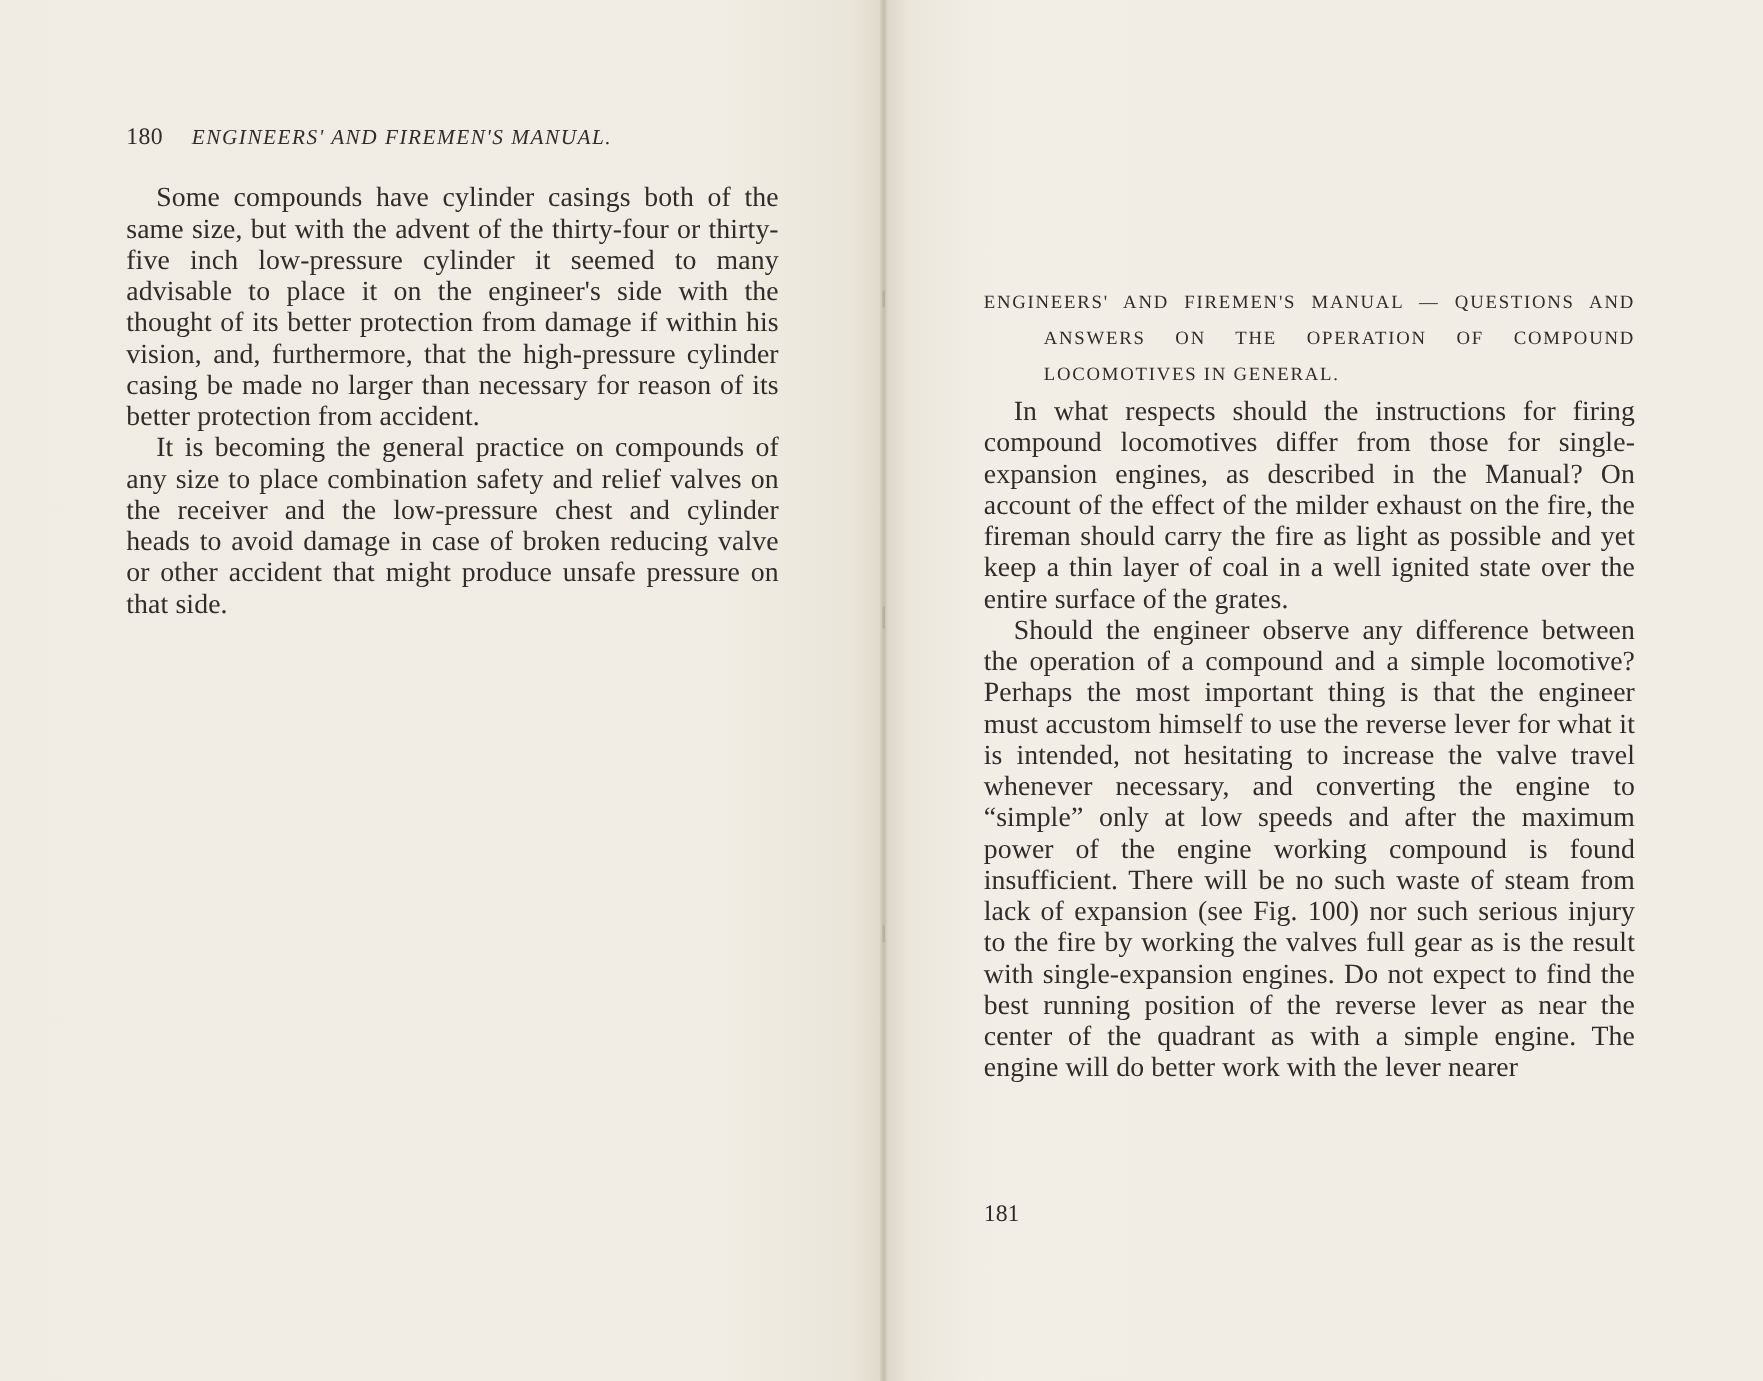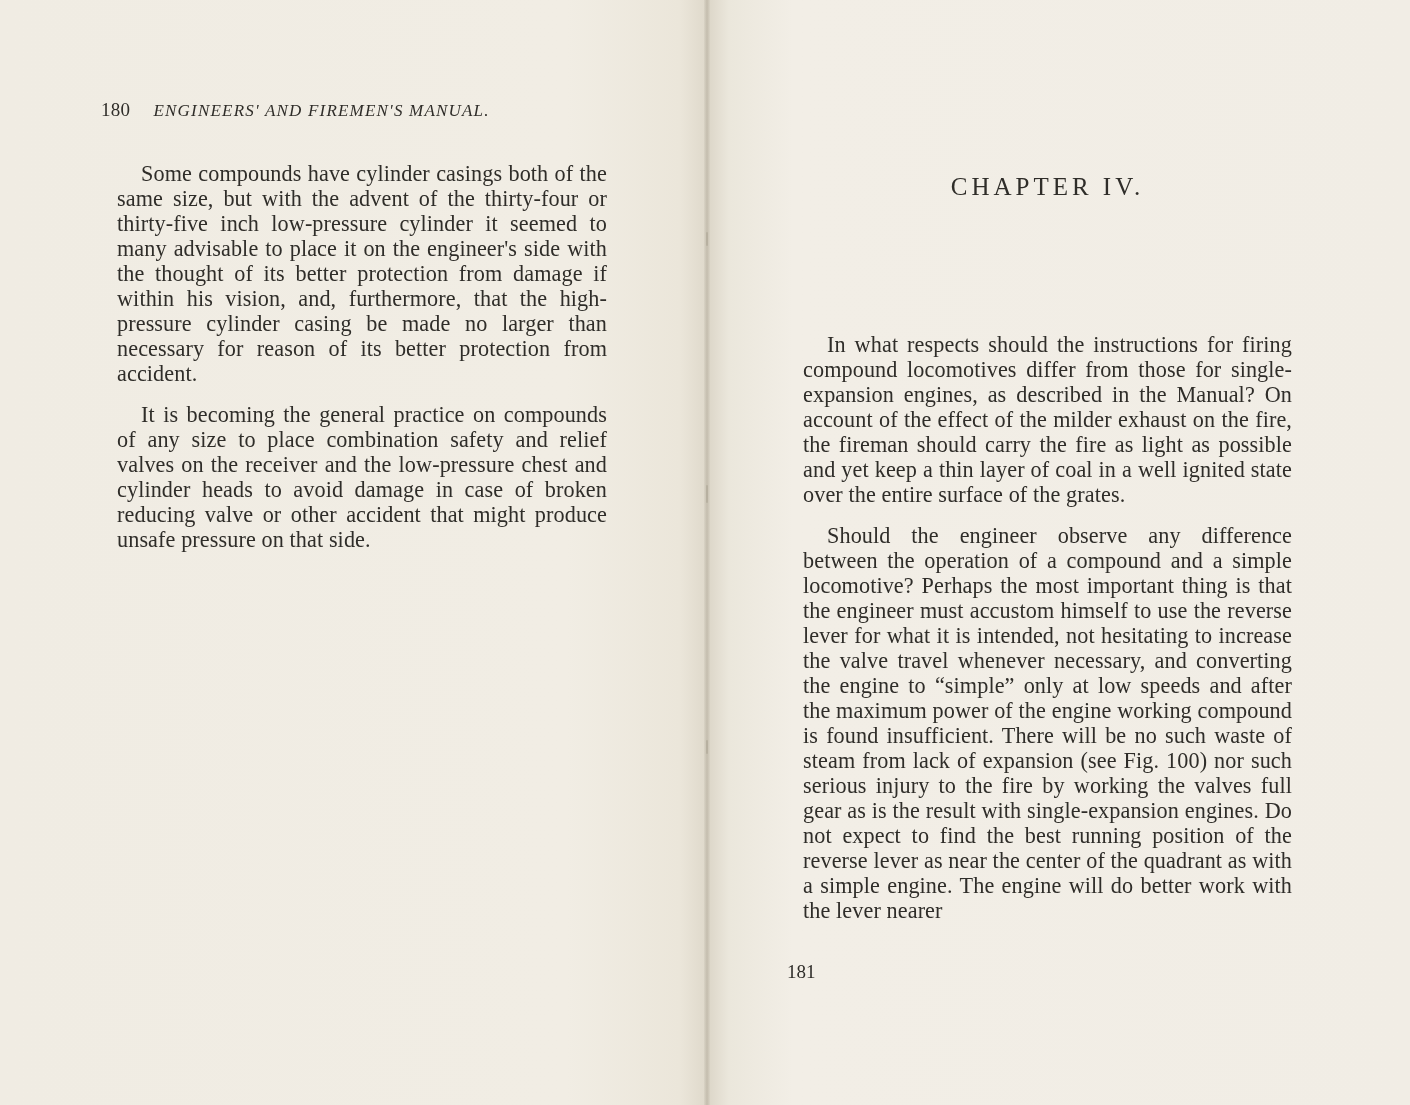--- a/index.html
+++ b/index.html
@@ -36,21 +36,21 @@
     .running-head .title { font-style: italic; letter-spacing: 1.2px; font-size: 17px; }
     .col-text {
       position: absolute;
       font-size: 22.2px;
       line-height: 25px;
       text-align: justify;
       letter-spacing: 0.1px;
     }
     .col-left { left: 101px; top: 145px; width: 522px; }
     .col-right { left: 787px; top: 316px; width: 521px; }
-    .col-text p { margin: 16px; text-indent: 24px; text-align-last: left; }
+    .col-text p { margin: 0; text-indent: 24px; text-align-last: left; }
     .chapter-title {
       position: absolute; left: 787px; width: 521px; top: 173px;
       text-align: center; font-size: 25px; letter-spacing: 4px;
     }
     .chapter-sub {
       position: absolute; left: 787px; top: 228px; width: 521px;
       font-size: 15px; line-height: 29px; letter-spacing: 1.4px;
       text-align: justify; text-align-last: left;
       padding-left: 48px; text-indent: -48px; box-sizing: border-box;
       font-variant: small-caps;
@@ -79,19 +79,19 @@
   </div>
 
   <div class="page page-right">
   </div>
 
   <div class="gutter"></div>
   <div class="nick" style="left:706px; top:232px; height:14px;"></div>
   <div class="nick" style="left:706px; top:485px; height:18px;"></div>
   <div class="nick" style="left:706px; top:740px; height:14px;"></div>
 
-  <div class="chapter-title">CHAPTER IV.</div>
+  <div class="chapter-sub">ENGINEERS' AND FIREMEN'S MANUAL — QUESTIONS AND ANSWERS ON THE OPERATION OF COMPOUND LOCOMOTIVES IN GENERAL.</div>
   <div class="col-text col-right">
     <p>In what respects should the instructions for firing compound locomotives differ from those for single-expansion engines, as described in the Manual? On account of the effect of the milder exhaust on the fire, the fireman should carry the fire as light as possible and yet keep a thin layer of coal in a well ignited state over the entire surface of the grates.</p>
     <p>Should the engineer observe any difference between the operation of a compound and a simple locomotive? Perhaps the most important thing is that the engineer must accustom himself to use the reverse lever for what it is intended, not hesitating to increase the valve travel whenever necessary, and converting the engine to “simple” only at low speeds and after the maximum power of the engine working compound is found insufficient. There will be no such waste of steam from lack of expansion (see Fig. 100) nor such serious injury to the fire by working the valves full gear as is the result with single-expansion engines. Do not expect to find the best running position of the reverse lever as near the center of the quadrant as with a simple engine. The engine will do better work with the lever nearer</p>
   </div>
   <div class="folio-bottom">181</div>
 </div>
 
 </body></html>

